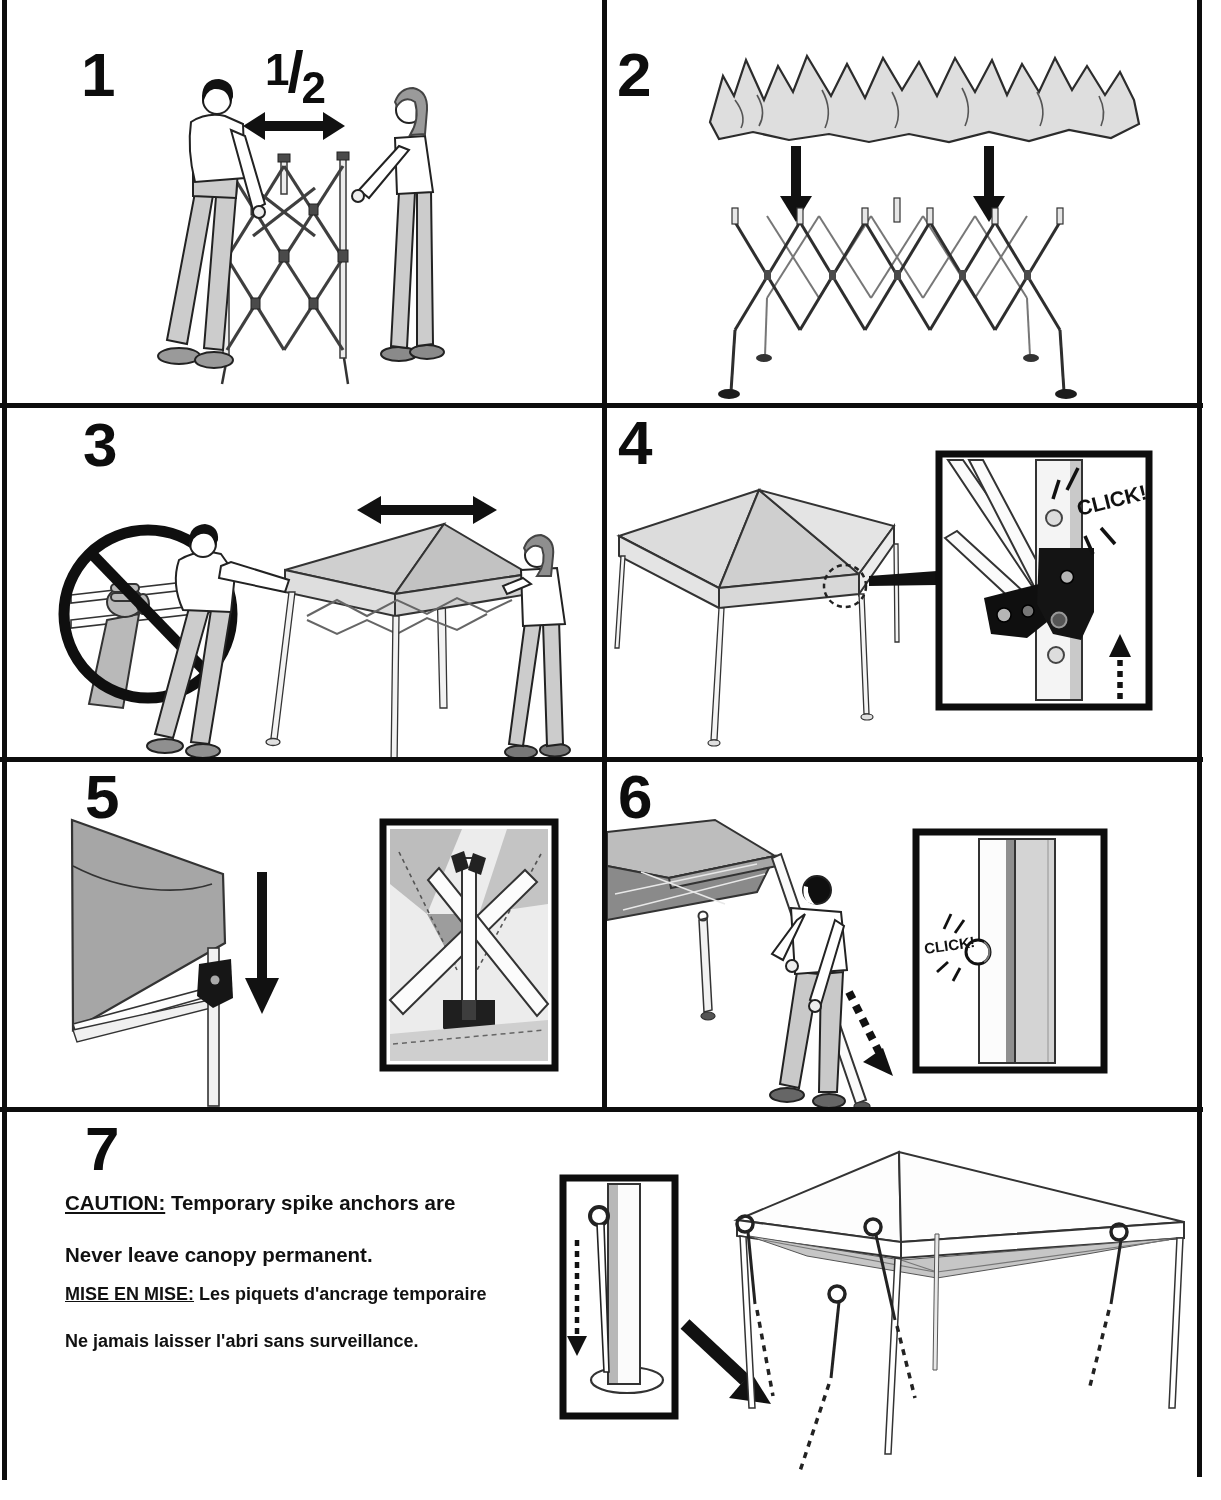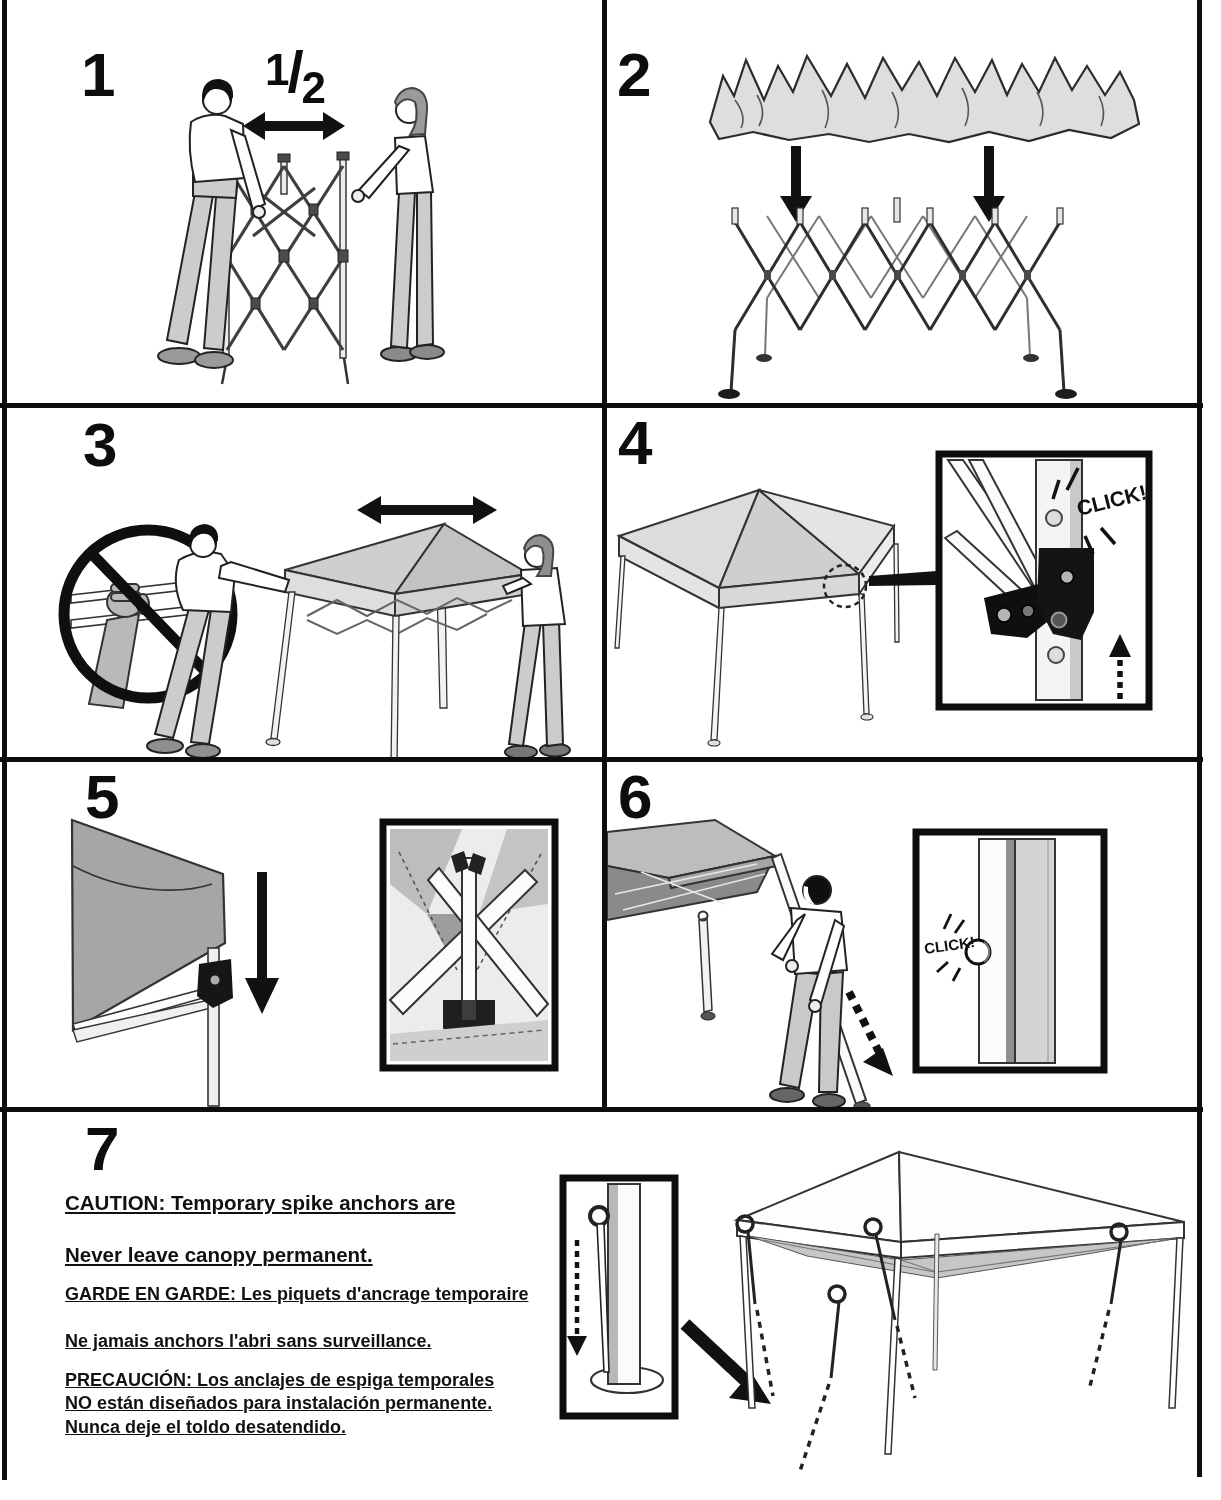--- a/index.html
+++ b/index.html
@@ -7,21 +7,21 @@
          font-family:"Liberation Sans",sans-serif;color:#111;}
   .bline{position:absolute;background:#0d0d0d;}
   .panel{position:absolute;}
   .panel svg{position:absolute;left:0;top:0;}
   .stepnum{position:absolute;font-weight:bold;font-size:62px;line-height:1;color:#0d0d0d;}
   .fraction{position:absolute;font-weight:bold;color:#0d0d0d;display:flex;align-items:flex-start;}
   .fraction .fnum{font-size:44px;line-height:1;}
   .fraction .fslash{font-size:58px;line-height:0.9;margin:0 -2px;transform:translateY(-2px);}
   .fraction .fden{font-size:44px;line-height:1;margin-top:18px;}
   .warnblock{position:absolute;left:58px;top:78px;width:520px;}
-  .warn{margin:0 0 15px 0;font-weight:bold;text-decoration:underline;}
+  .warn{margin:0 0 15px 0;font-weight:bold;}
   .warn.en{font-size:20.5px;line-height:26px;}
   .warn.fr,.warn.es{font-size:18px;line-height:23.5px;}
   .warn .hd{text-decoration:underline;}
 </style>
 </head>
 <body>
 
 <div class="sheet">
 
   <div class="bline" style="left:2px;top:0;width:5px;height:1480px;"></div>
@@ -398,30 +398,24 @@
     <div class="stepnum" style="left:78px;top:6px;">7</div>
 
     <div class="warnblock">
       <p class="warn en">
         <span class="hd">CAUTION:</span>
         <span>Temporary spike anchors are</span><br>
         <br>
         <span>Never leave canopy permanent.</span>
       </p>
       <p class="warn fr">
-        <span class="hd">GARDE EN GARDE:</span>
+        <span class="hd">MISE EN MISE:</span>
         <span>Les piquets d'ancrage temporaire</span><br>
         <br>
-        <span>Ne jamais anchors l'abri sans surveillance.</span>
-      </p>
-      <p class="warn es">
-        <span class="hd">PRECAUCIÓN:</span>
-        <span>Los anclajes de espiga temporales</span><br>
-        <span>NO están diseñados para instalación permanente.</span><br>
-        <span>Nunca deje el toldo desatendido.</span>
+        <span>Ne jamais laisser l'abri sans surveillance.</span>
       </p>
     </div>
 
     <svg width="1190" height="388" viewBox="0 0 1190 388">
 
       <g>
         <rect x="556" y="66" width="112" height="238" fill="#ffffff" stroke="#0d0d0d" stroke-width="7"></rect>
         <ellipse cx="620" cy="268" rx="36" ry="13" fill="#ffffff" stroke="#333" stroke-width="2.2"></ellipse>
         <rect x="601" y="72" width="32" height="200" fill="#fbfbfb" stroke="#333" stroke-width="2"></rect>
         <rect x="602" y="73" width="9" height="198" fill="#b8b8b8"></rect>

